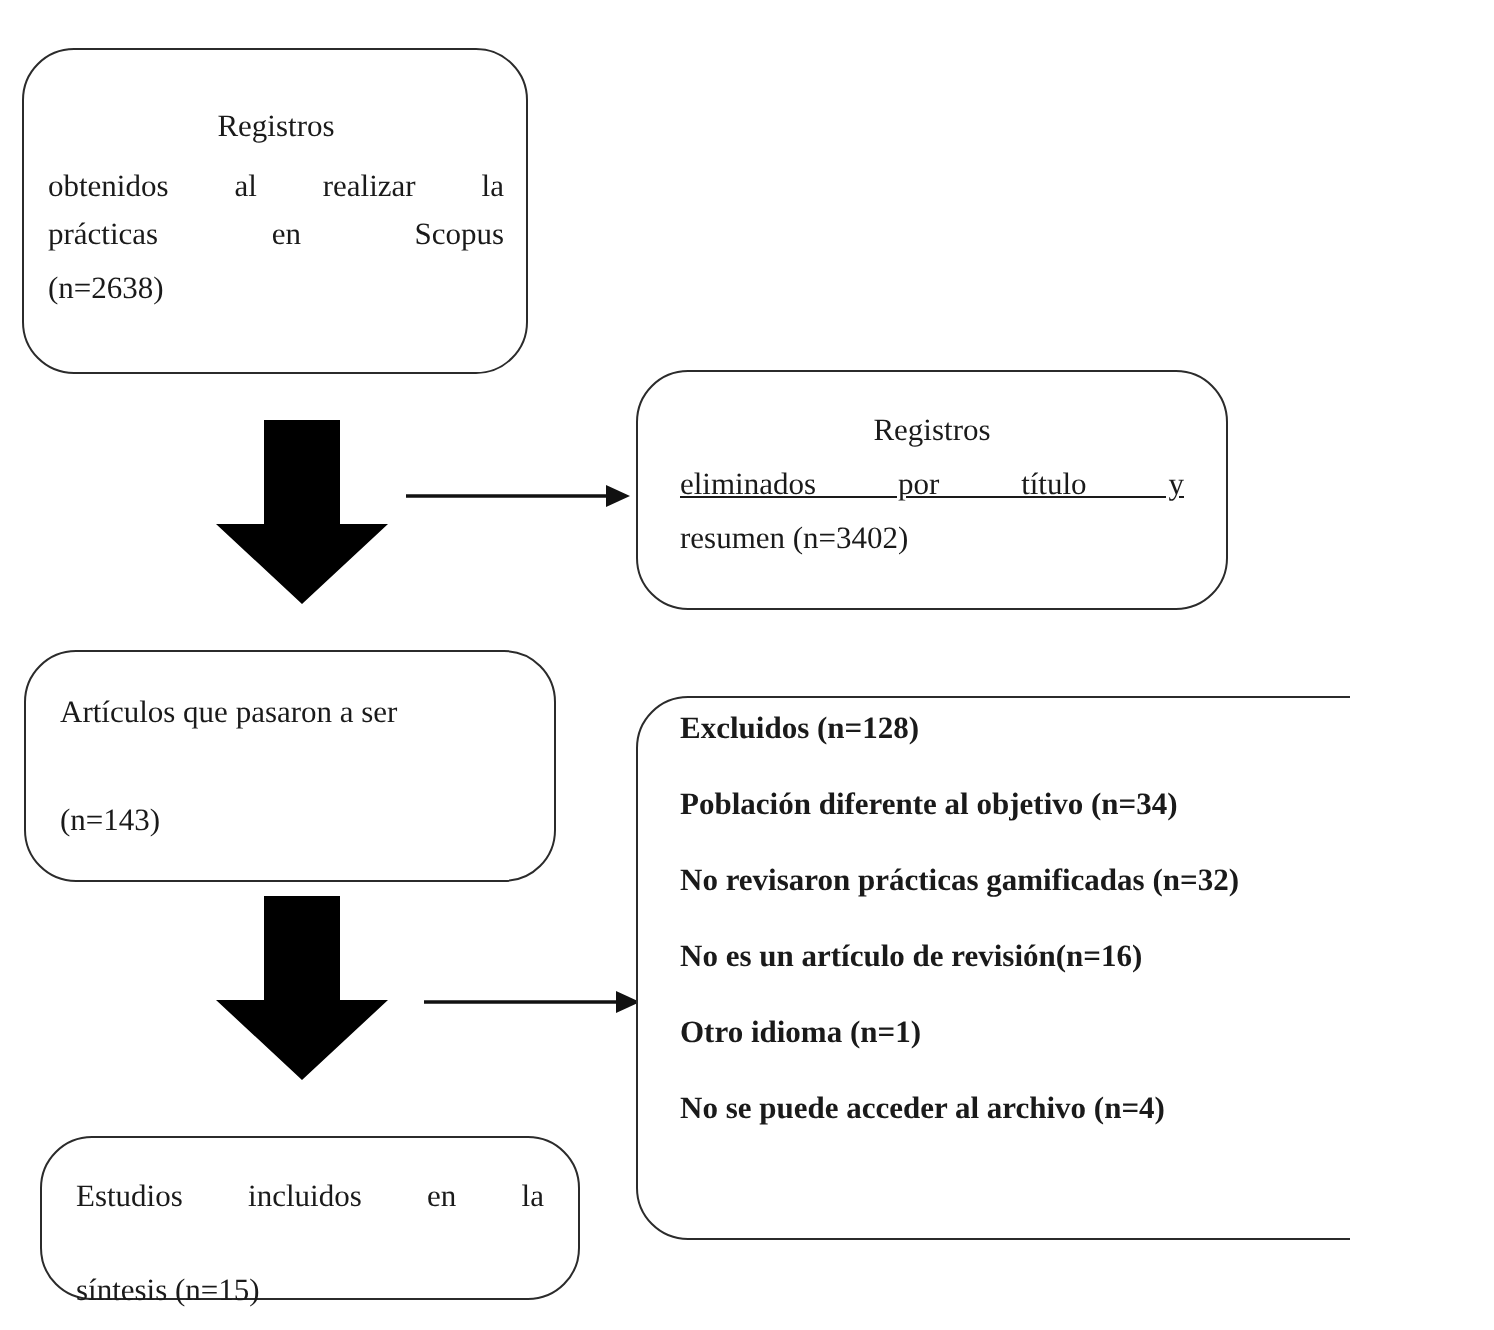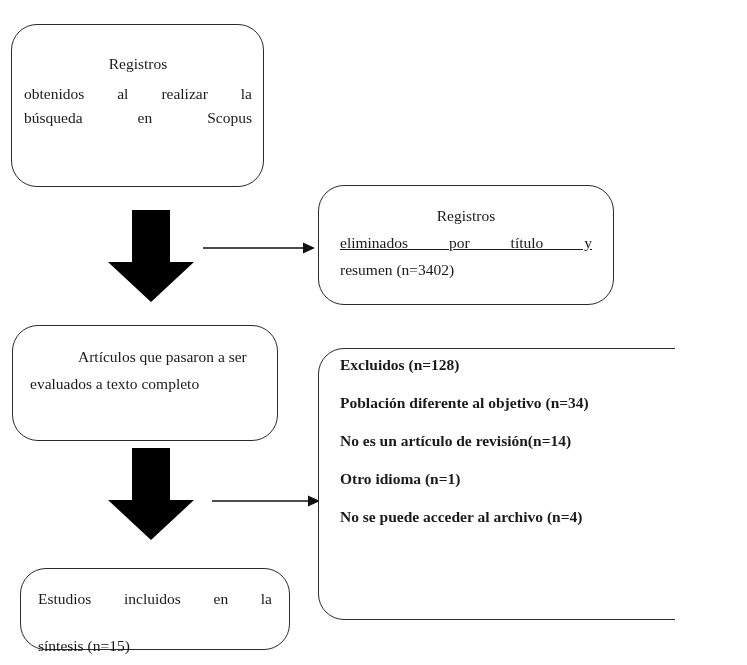--- a/index.html
+++ b/index.html
@@ -66,62 +66,64 @@
 <body>
 
 <div id="canvas">
 
   <div class="box" style="left:11px; top:24px; width:253px; height:163px;"></div>
 
   <div class="box-text center-line" style="left:24px; top:50px; width:228px;">Registros</div>
 
   <div class="box-text just" style="left:24px; top:80px; width:228px;">obtenidos al realizar la</div>
 
-  <div class="box-text just" style="left:24px; top:104px; width:228px;">búsqueda en Scopus</div>
+  <div class="box-text just" style="left:24px; top:104px; width:228px;">prácticas en Scopus</div>
 
+  <div class="box-text left-line" style="left:24px; top:131px; width:228px;">(n=2638)</div>
 
   <svg class="blockarrow" style="left:108px; top:210px;" width="86" height="92" viewBox="0 0 86 92">
     <polygon points="24,0 62,0 62,52 86,52 43,92 0,52 24,52" fill="#000000"></polygon>
   </svg>
 
   <svg class="thinarrow" style="left:203px; top:238px;" width="112" height="20" viewBox="0 0 112 20">
     <line x1="0" y1="10" x2="100" y2="10" stroke="#111111" stroke-width="1.7"></line>
     <polygon points="100,4.5 112,10 100,15.5" fill="#111111"></polygon>
   </svg>
 
   <div class="box" style="left:318px; top:185px; width:296px; height:120px;"></div>
 
   <div class="box-text center-line" style="left:340px; top:202px; width:252px;">Registros</div>
 
   <div class="box-text just" style="left:340px; top:229px; width:252px;text-decoration:underline;">eliminados por título y</div>
 
   <div class="box-text left-line" style="left:340px; top:256px; width:252px;">resumen (n=3402)</div>
 
   <div class="box" style="left:12px; top:325px; width:266px; height:116px;"></div>
 
-  <div class="box-text left-line" style="left:30px; top:343px; width:238px;margin-left:48px;">Artículos que pasaron a ser</div>
+  <div class="box-text left-line" style="left:30px; top:343px; width:238px;">Artículos que pasaron a ser</div>
 
-  <div class="box-text left-line" style="left:30px; top:370px; width:238px;">evaluados a texto completo</div>
 
+  <div class="box-text left-line" style="left:30px; top:397px; width:238px;">(n=143)</div>
 
   <svg class="blockarrow" style="left:108px; top:448px;" width="86" height="92" viewBox="0 0 86 92">
     <polygon points="24,0 62,0 62,52 86,52 43,92 0,52 24,52" fill="#000000"></polygon>
   </svg>
 
   <svg class="thinarrow" style="left:212px; top:491px;" width="108" height="20" viewBox="0 0 108 20">
     <line x1="0" y1="10" x2="96" y2="10" stroke="#111111" stroke-width="1.7"></line>
     <polygon points="96,4.5 108,10 96,15.5" fill="#111111"></polygon>
   </svg>
 
   <div class="box" style="left:318px; top:348px; width:415px; height:272px;"></div>
 
   <div class="excl-list" style="left:340px; top:356px; width:380px;font-weight:bold;">
     <div class="excl-item">Excluidos (n=128)</div>
     <div class="excl-item">Población diferente al objetivo (n=34)</div>
-    <div class="excl-item">No es un artículo de revisión(n=14)</div>
+    <div class="excl-item">No revisaron prácticas gamificadas (n=32)</div>
+    <div class="excl-item">No es un artículo de revisión(n=16)</div>
     <div class="excl-item">Otro idioma (n=1)</div>
     <div class="excl-item">No se puede acceder al archivo (n=4)</div>
   </div>
 
   <div class="box" style="left:20px; top:568px; width:270px; height:82px;"></div>
 
   <div class="box-text just" style="left:38px; top:585px; width:234px;">Estudios incluidos en la</div>
 
   <div class="box-text left-line" style="left:38px; top:632px; width:234px;">síntesis (n=15)</div>
 

